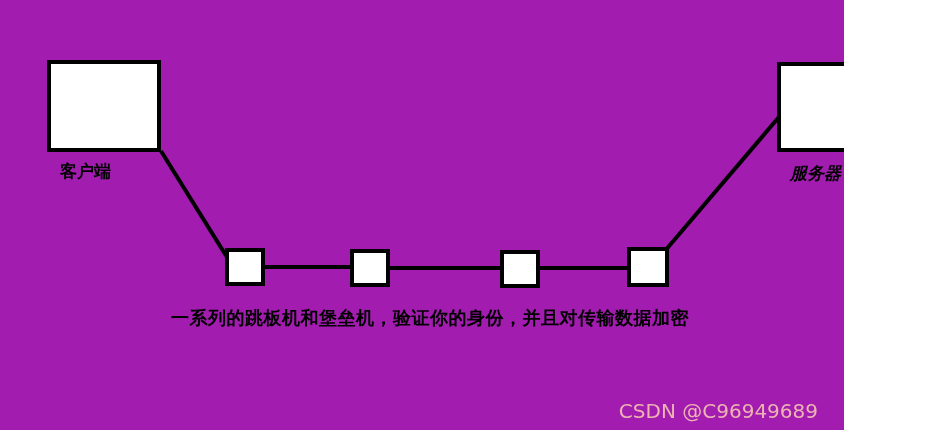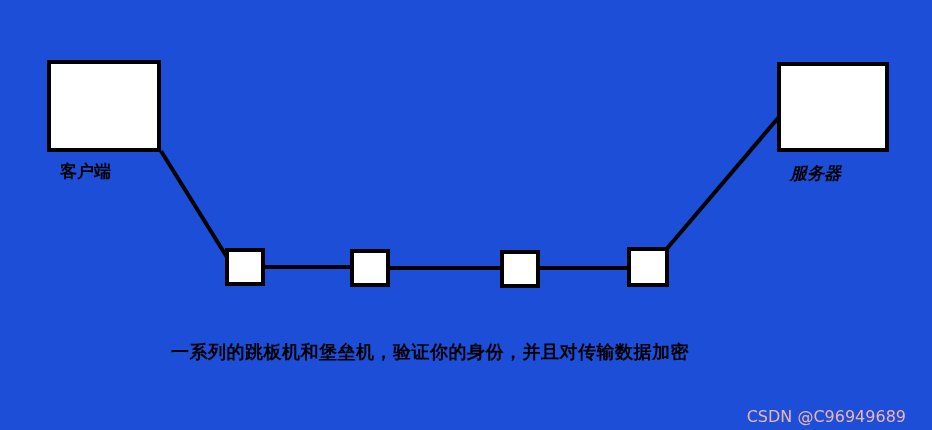--- a/index.html
+++ b/index.html
@@ -3,23 +3,23 @@
 <meta charset="utf-8">
 <style>
   html, body {
     margin: 0;
     padding: 0;
     background: #ffffff;
     font-family: "DejaVu Sans", "Liberation Sans", sans-serif;
   }
   .canvas {
     position: relative;
-    width: 932px;
+    width: 844px;
     height: 430px;
-    background: #1d4ed8;
+    background: #a21caf;
     overflow: hidden;
   }
   .lines-svg {
     position: absolute;
     top: 0;
     left: 0;
     width: 932px;
     height: 430px;
   }
   .node-box {
@@ -41,30 +41,28 @@
     position: absolute;
     top: 306px;
     left: 0;
     width: 860px;
     text-align: center;
     font-size: 18px;
     font-weight: bold;
     color: #000000;
     letter-spacing: 0.5px;
     white-space: nowrap;
-    margin-top: 34px;
   }
   .watermark {
     position: absolute;
     top: 399px;
     right: 26px;
-    font-size: 16px;
+    font-size: 20px;
     color: #edb3b3;
     white-space: nowrap;
-    margin-top: 8px;
   }
 </style>
 </head>
 <body>
 
 <div class="canvas">
 
   <svg class="lines-svg" viewBox="0 0 932 430" xmlns="http://www.w3.org/2000/svg">
 
     <line x1="161" y1="151" x2="230" y2="262" stroke="#000000" stroke-width="4"></line>

